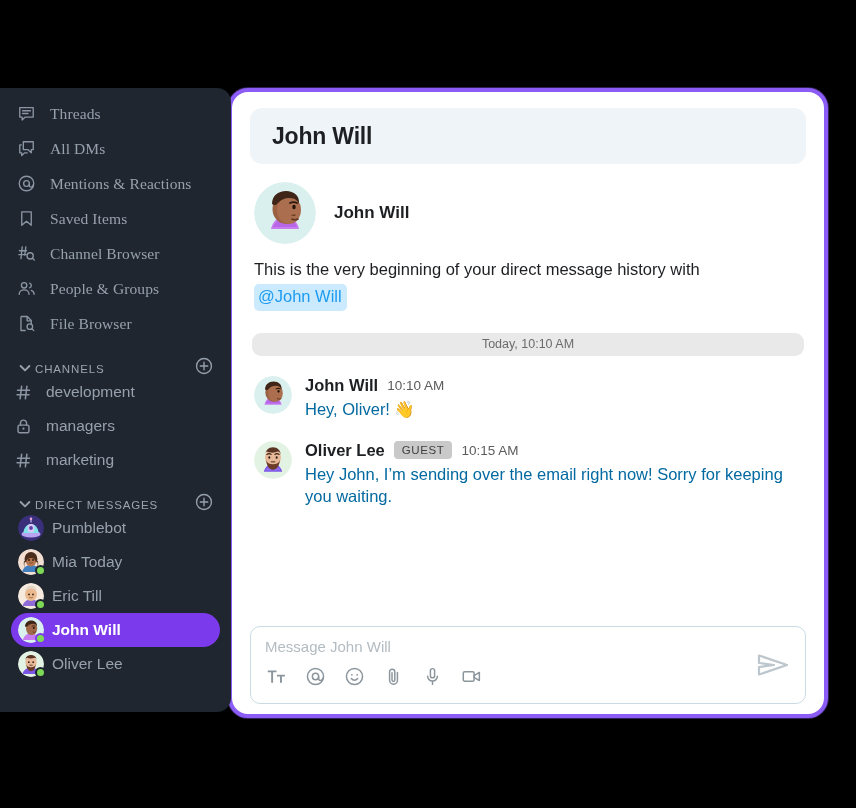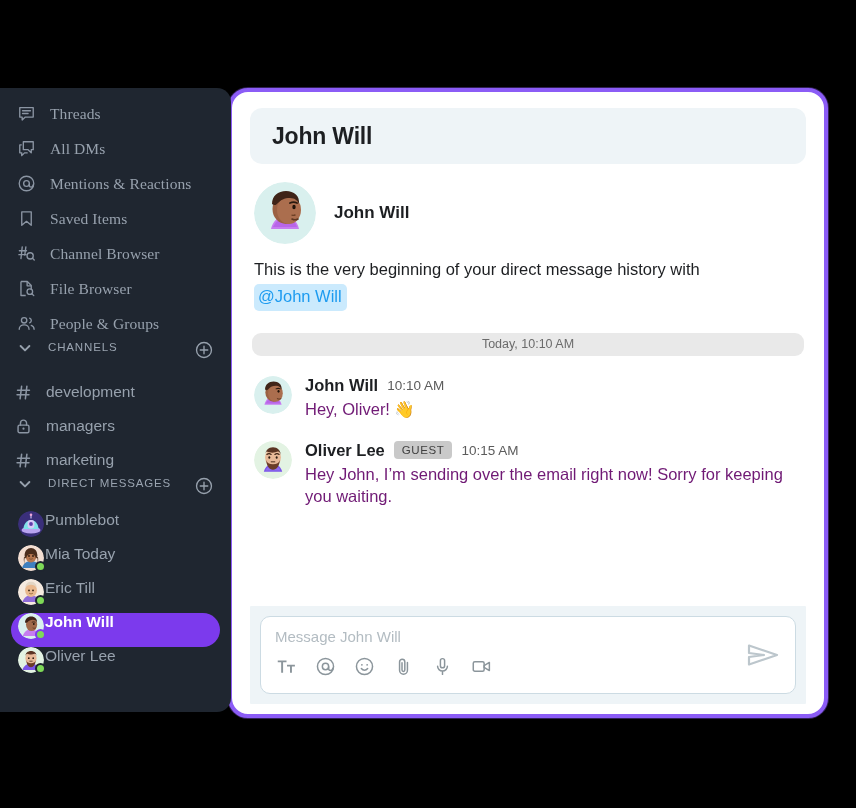--- a/index.html
+++ b/index.html
@@ -51,24 +51,24 @@
   .nav-label {
     font-size: 15.5px;
     color: #97a1ad;
     letter-spacing: .1px;
     white-space: nowrap;
     font-family: Liberation Serif, serif;
   }
 
   
   .section-head {
-    display: flex; align-items: flex-start;
+    display: flex; align-items: flex-end;
     height: 34px;
     padding-left: 18px; padding-right: 18px;
-    gap: 16px;
+    gap: 3px;
     cursor: pointer;
   }
   .section-caret { width: 14px; height: 14px; color: #97a1ad; flex:0 0 14px; }
   .section-caret svg { width:14px; height:14px; display:block; }
   .section-title {
     font-size: 11.5px;
     letter-spacing: .85px;
     color: #9aa4b0;
     text-transform: uppercase;
     flex: 1;
@@ -83,25 +83,25 @@
     padding-left: 14px;
     gap: 14px;
     cursor: pointer;
   }
   .ch-icon { width: 18px; height: 18px; color:#8b95a3; flex:0 0 18px; display:flex; align-items:center; justify-content:center;}
   .ch-icon svg { width: 17px; height: 17px; display:block;}
   .ch-label { font-size: 15.5px; color: #97a1ad; white-space: nowrap;}
 
   
   .dm-item {
-    display: flex; 
+    display: flex; align-items: center;
     height: 34px;
     margin: 0 11px;
     padding-left: 7px;
-    gap: 1px;
+    gap: 8px;
     border-radius: 17px;
     cursor: pointer;
   }
   .dm-item.active { background: #7c3aed; }
   .dm-item.active .dm-label { color: #ffffff; font-weight: bold; }
   .dm-label { font-size: 15.5px; color: #97a1ad; white-space: nowrap;}
 
   .av { position: relative; flex: 0 0 26px; width: 26px; height: 26px; }
   .av-img { width: 26px; height: 26px; border-radius: 50%; overflow: hidden; display:block; }
   .av-dot {
@@ -151,29 +151,28 @@
   .msg-av { width: 38px; height: 38px; border-radius: 50%; overflow: hidden; flex: 0 0 38px;}
   .msg-body { flex: 1; min-width: 0; }
   .msg-meta { display: flex; align-items: center; gap: 9px; }
   .msg-author { font-size: 16.5px; font-weight: bold; color: #1d1f22; }
   .msg-badge {
     background: #c9c9c9; color: #3f3f3f;
     font-size: 11.5px; letter-spacing: .6px;
     padding: 3px 8px; border-radius: 4px;
   }
   .msg-time { font-size: 13.5px; color: #5c5c5c; }
-  .msg-text { font-size: 16.5px; color: #701a75; line-height: 1.38; margin-top: 3px;}
+  .msg-text { font-size: 16.5px; color: #0369a1; line-height: 1.38; margin-top: 3px;}
 
   
   .composer-wrap {
     position: absolute;
     left: 18px; right: 18px; bottom: 10px;
     background: #eef4f7;
-    border-radius: 1px;
-    padding: 10px;
+    border-radius: 22px;
   }
   .composer {
     background: #ffffff;
     border: 1px solid #ccdbe3;
     border-radius: 10px;
     height: 78px;
     position: relative;
     padding: 11px 14px 0 14px;
   }
   .composer-placeholder { font-size: 15px; color: #b3bcc2; }
@@ -379,38 +378,38 @@
           <circle cx="16.6" cy="15" r="3.9"></circle>
           <path d="M19.6 18l2.2 2.2" stroke-linecap="round"></path>
         </svg>
       </span>
       <span class="nav-label">Channel Browser</span>
     </div>
 
     <div class="nav-item">
       <span class="nav-icon">
         <svg viewBox="0 0 24 24" fill="none" stroke="currentColor" stroke-width="1.7" aria-hidden="true">
+          <circle cx="9" cy="8" r="3.4"></circle>
+          <path d="M2.8 19.4c0-3.4 2.8-5.6 6.2-5.6s6.2 2.2 6.2 5.6" stroke-linecap="round"></path>
+          <path d="M16 5.2a3.2 3.2 0 0 1 0 6M18 14.4c2.2.7 3.6 2.4 3.6 5" stroke-linecap="round"></path>
+        </svg>
+      </span>
+      <span class="nav-label">People &amp; Groups</span>
+    </div>
+
+    <div class="nav-item">
+      <span class="nav-icon">
+        <svg viewBox="0 0 24 24" fill="none" stroke="currentColor" stroke-width="1.7" aria-hidden="true">
           <path d="M5 3.2h8l5 5v5.5M5 3.2v17.6h6" stroke-linejoin="round"></path>
           <path d="M12.8 3.4v5.2h5" stroke-linejoin="round"></path>
           <circle cx="16.2" cy="16" r="3.5"></circle>
           <path d="M18.8 18.6l2.4 2.4" stroke-linecap="round"></path>
         </svg>
       </span>
       <span class="nav-label">File Browser</span>
-    </div>
-
-    <div class="nav-item">
-      <span class="nav-icon">
-        <svg viewBox="0 0 24 24" fill="none" stroke="currentColor" stroke-width="1.7" aria-hidden="true">
-          <circle cx="9" cy="8" r="3.4"></circle>
-          <path d="M2.8 19.4c0-3.4 2.8-5.6 6.2-5.6s6.2 2.2 6.2 5.6" stroke-linecap="round"></path>
-          <path d="M16 5.2a3.2 3.2 0 0 1 0 6M18 14.4c2.2.7 3.6 2.4 3.6 5" stroke-linecap="round"></path>
-        </svg>
-      </span>
-      <span class="nav-label">People &amp; Groups</span>
     </div>
 
     <div class="section-head">
       <span class="section-caret">
         <svg viewBox="0 0 14 14" fill="none" stroke="currentColor" stroke-width="1.9" aria-hidden="true">
           <path d="M2.6 5L7 9.4 11.4 5" stroke-linecap="round" stroke-linejoin="round"></path>
         </svg>
       </span>
       <span class="section-title">CHANNELS</span>
       <span class="section-add">

